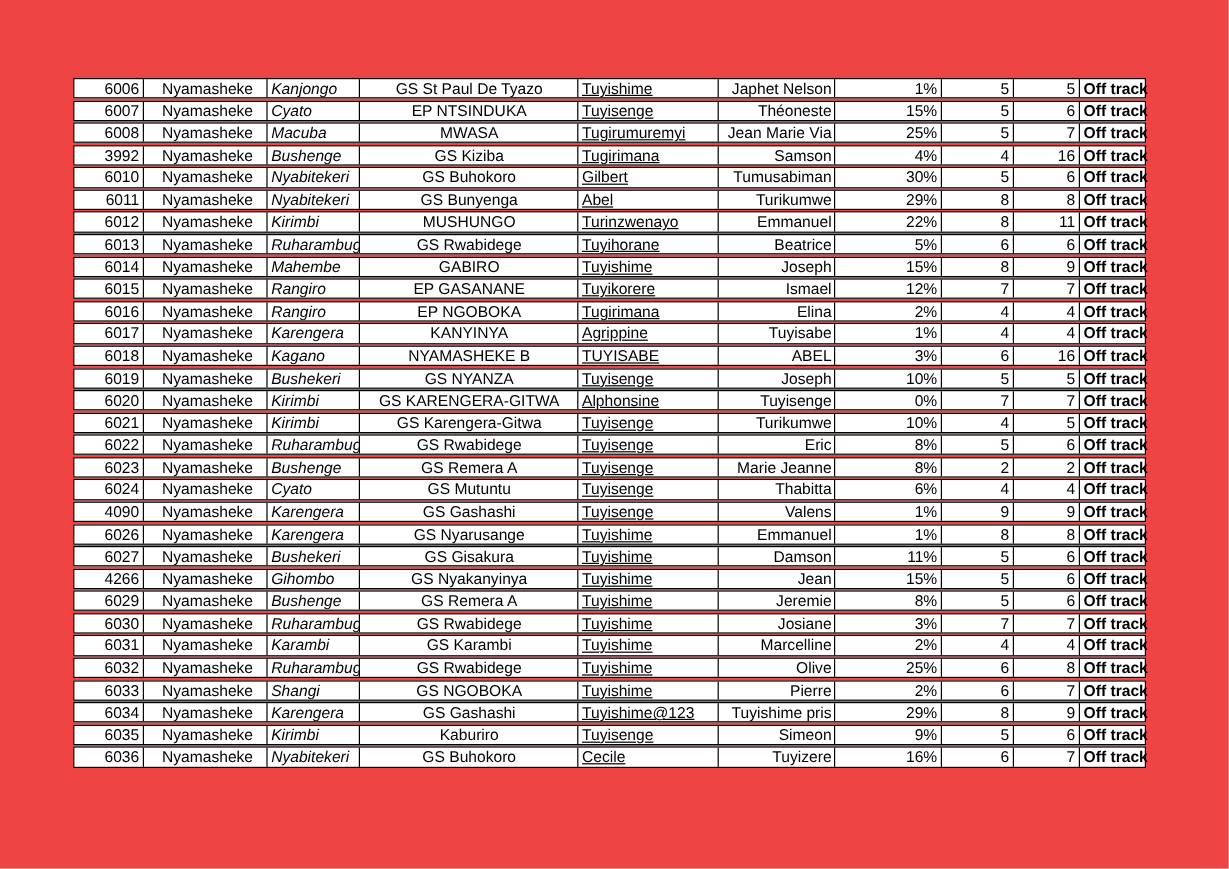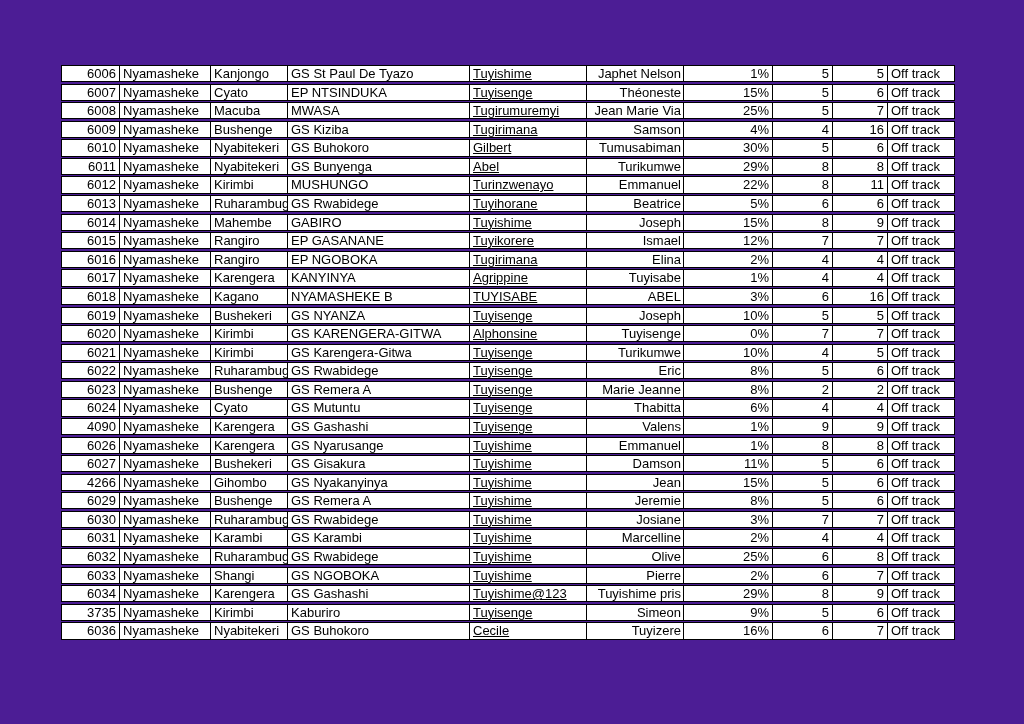--- a/index.html
+++ b/index.html
@@ -4,21 +4,21 @@
 <style>
   html, body {
     margin: 0;
     padding: 0;
     background: #ffffff;
   }
   .page {
     position: relative;
     width: 1024px;
     height: 724px;
-    background: #4c1d95;
+    background: #ef4444;
     overflow: hidden;
     font-family: "Liberation Sans", sans-serif;
     color: #000000;
   }
   .table {
     position: absolute;
     left: 61px;
     top: 65px;
   }
   .row {
@@ -36,29 +36,29 @@
     overflow: hidden;
     white-space: nowrap;
     font-size: 13px;
     line-height: 15px;
     padding: 0 2px 0 3px;
     flex: 0 0 auto;
   }
   .cell:last-child { border-right: none; }
   .cell.right { text-align: right; padding-right: 3px; padding-left: 2px; }
   .c0 { width: 58px; }
-  .c1 { width: 91px; }
-  .c2 { width: 77px; }
-  .c3 { width: 182px; }
+  .c1 { width: 91px; margin-left: 12px; }
+  .c2 { width: 77px; font-style: italic; }
+  .c3 { width: 182px; text-align: center; }
   .c4 { width: 117px; text-decoration: underline; }
   .c5 { width: 97px; text-align: right; }
   .c6 { width: 89px; }
   .c7 { width: 60px; }
   .c8 { width: 55px; }
-  .c9 { width: 66px; }
+  .c9 { width: 66px; font-weight: bold; }
 </style>
 </head>
 <body>
 
 <div class="page">
   <div class="table">
       <div class="row">
         <div class="cell c0 right">6006</div>
         <div class="cell c1">Nyamasheke</div>
         <div class="cell c2">Kanjongo</div>
@@ -88,21 +88,21 @@
         <div class="cell c2">Macuba</div>
         <div class="cell c3">MWASA</div>
         <div class="cell c4">Tugirumuremyi</div>
         <div class="cell c5">Jean Marie Via</div>
         <div class="cell c6 right">25%</div>
         <div class="cell c7 right">5</div>
         <div class="cell c8 right">7</div>
         <div class="cell c9">Off track</div>
       </div>
       <div class="row">
-        <div class="cell c0 right">6009</div>
+        <div class="cell c0 right">3992</div>
         <div class="cell c1">Nyamasheke</div>
         <div class="cell c2">Bushenge</div>
         <div class="cell c3">GS Kiziba</div>
         <div class="cell c4">Tugirimana</div>
         <div class="cell c5">Samson</div>
         <div class="cell c6 right">4%</div>
         <div class="cell c7 right">4</div>
         <div class="cell c8 right">16</div>
         <div class="cell c9">Off track</div>
       </div>
@@ -400,21 +400,21 @@
         <div class="cell c2">Karengera</div>
         <div class="cell c3">GS Gashashi</div>
         <div class="cell c4">Tuyishime@123</div>
         <div class="cell c5">Tuyishime pris</div>
         <div class="cell c6 right">29%</div>
         <div class="cell c7 right">8</div>
         <div class="cell c8 right">9</div>
         <div class="cell c9">Off track</div>
       </div>
       <div class="row">
-        <div class="cell c0 right">3735</div>
+        <div class="cell c0 right">6035</div>
         <div class="cell c1">Nyamasheke</div>
         <div class="cell c2">Kirimbi</div>
         <div class="cell c3">Kaburiro</div>
         <div class="cell c4">Tuyisenge</div>
         <div class="cell c5">Simeon</div>
         <div class="cell c6 right">9%</div>
         <div class="cell c7 right">5</div>
         <div class="cell c8 right">6</div>
         <div class="cell c9">Off track</div>
       </div>

